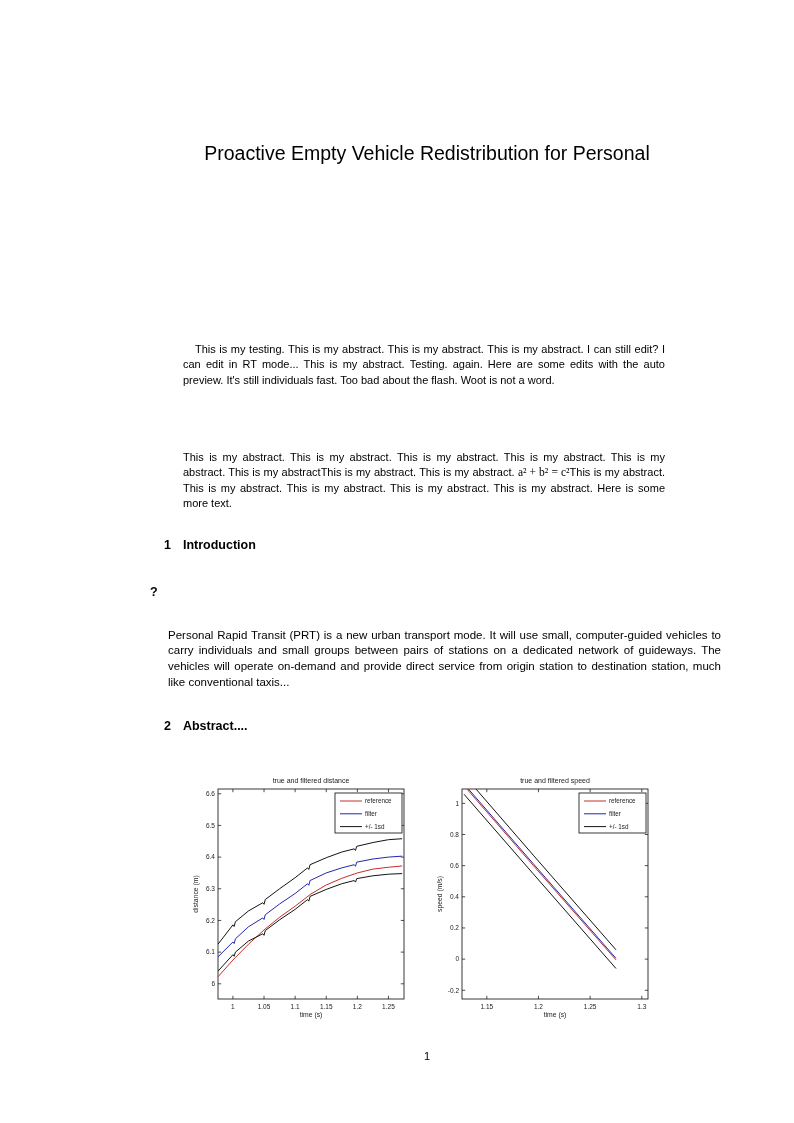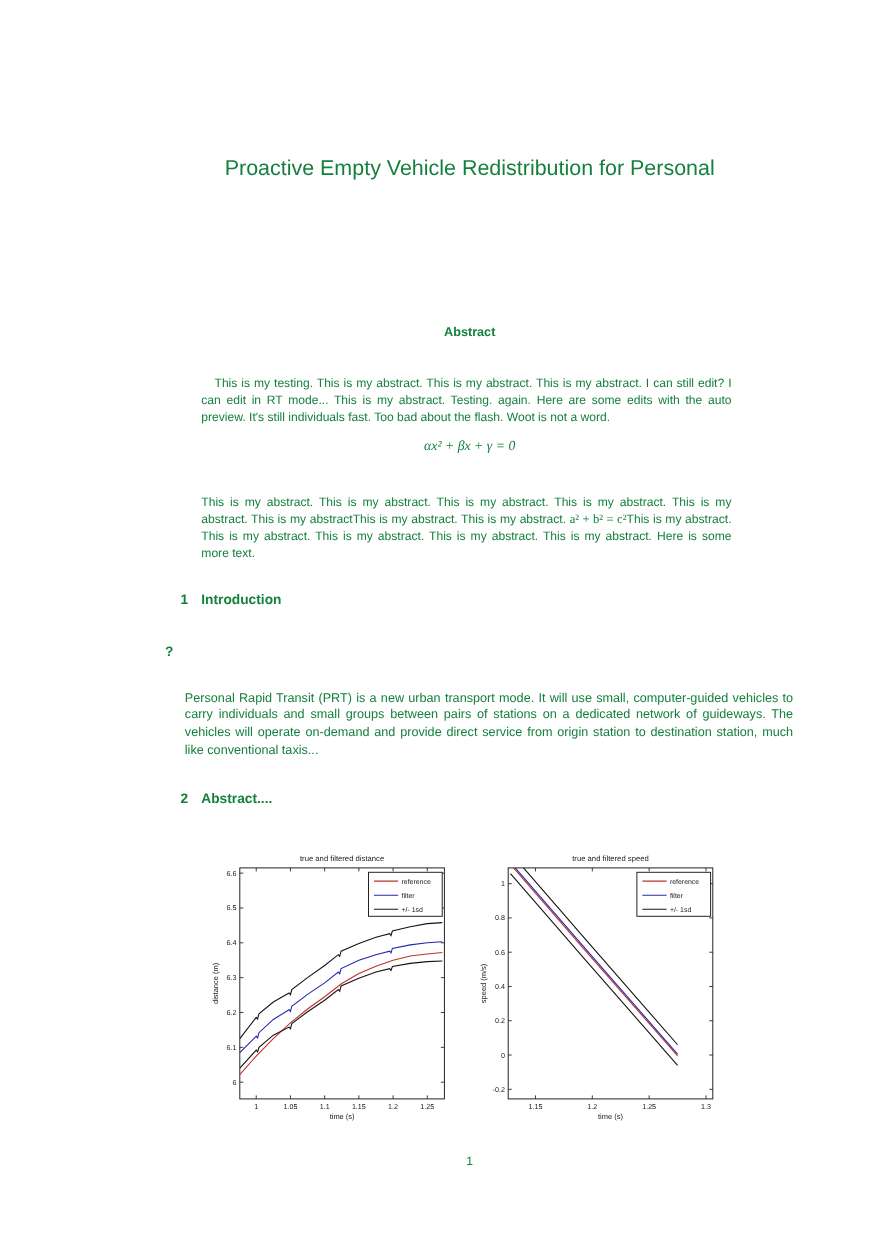--- a/index.html
+++ b/index.html
@@ -1,18 +1,18 @@
 <!DOCTYPE html>
 <html><head>
 <meta charset="utf-8">
 <style>
   html,body{margin:0;padding:0;background:#888;}
   .page{
     position:relative;width:794px;height:1123px;margin:0 auto;
-    background:#ffffff;color:#15803d;
+    background:#ffffff;color:#000000;
     font-family:"Liberation Sans", sans-serif;
     overflow:hidden;
   }
   .abs{position:absolute;}
   .doc-title{
     left:150px;top:139px;width:554px;text-align:center;
     font-size:19.5px;line-height:28.5px;font-weight:normal;
   }
   .abstract-heading{
     left:150px;top:296px;width:554px;text-align:center;
@@ -52,25 +52,23 @@
 </style>
 </head>
 <body>
 
 <div class="page">
 
   <div class="abs doc-title">
     <div>Proactive Empty Vehicle Redistribution for Personal</div>
   </div>
 
-  <div class="abs abstract-heading">Abstract</div>
 
   <p class="abs abstract-para p1">This is my testing. This is my abstract. This is my abstract. This is my abstract. I can still edit? I can edit in RT mode... This is my abstract. Testing. again. Here are some edits with the auto preview. It's still individuals fast. Too bad about the flash. Woot is not a word.</p>
 
-  <div class="abs equation">αx² + βx + γ = 0</div>
 
   <p class="abs abstract-para p2"><span>This is my abstract. This is my abstract. This is my abstract. This is my abstract. This is my abstract. This is my abstractThis is my abstract. This is my abstract. </span><span class="inline-math">a² + b² = c²</span><span>This is my abstract. This is my abstract. This is my abstract. This is my abstract. This is my abstract. Here is some more text.</span></p>
 
   <div class="abs section-heading h1">
     <span class="sec-num">1</span><span>Introduction</span>
   </div>
 
   <div class="abs qmark">?</div>
 
   <p class="abs body-para">Personal Rapid Transit (PRT) is a new urban transport mode.  It will use small, computer-guided vehicles to carry individuals and small groups between pairs of stations on a dedicated network of guideways.  The vehicles will operate on-demand and provide direct service from origin station to destination station, much like conventional taxis...</p>

